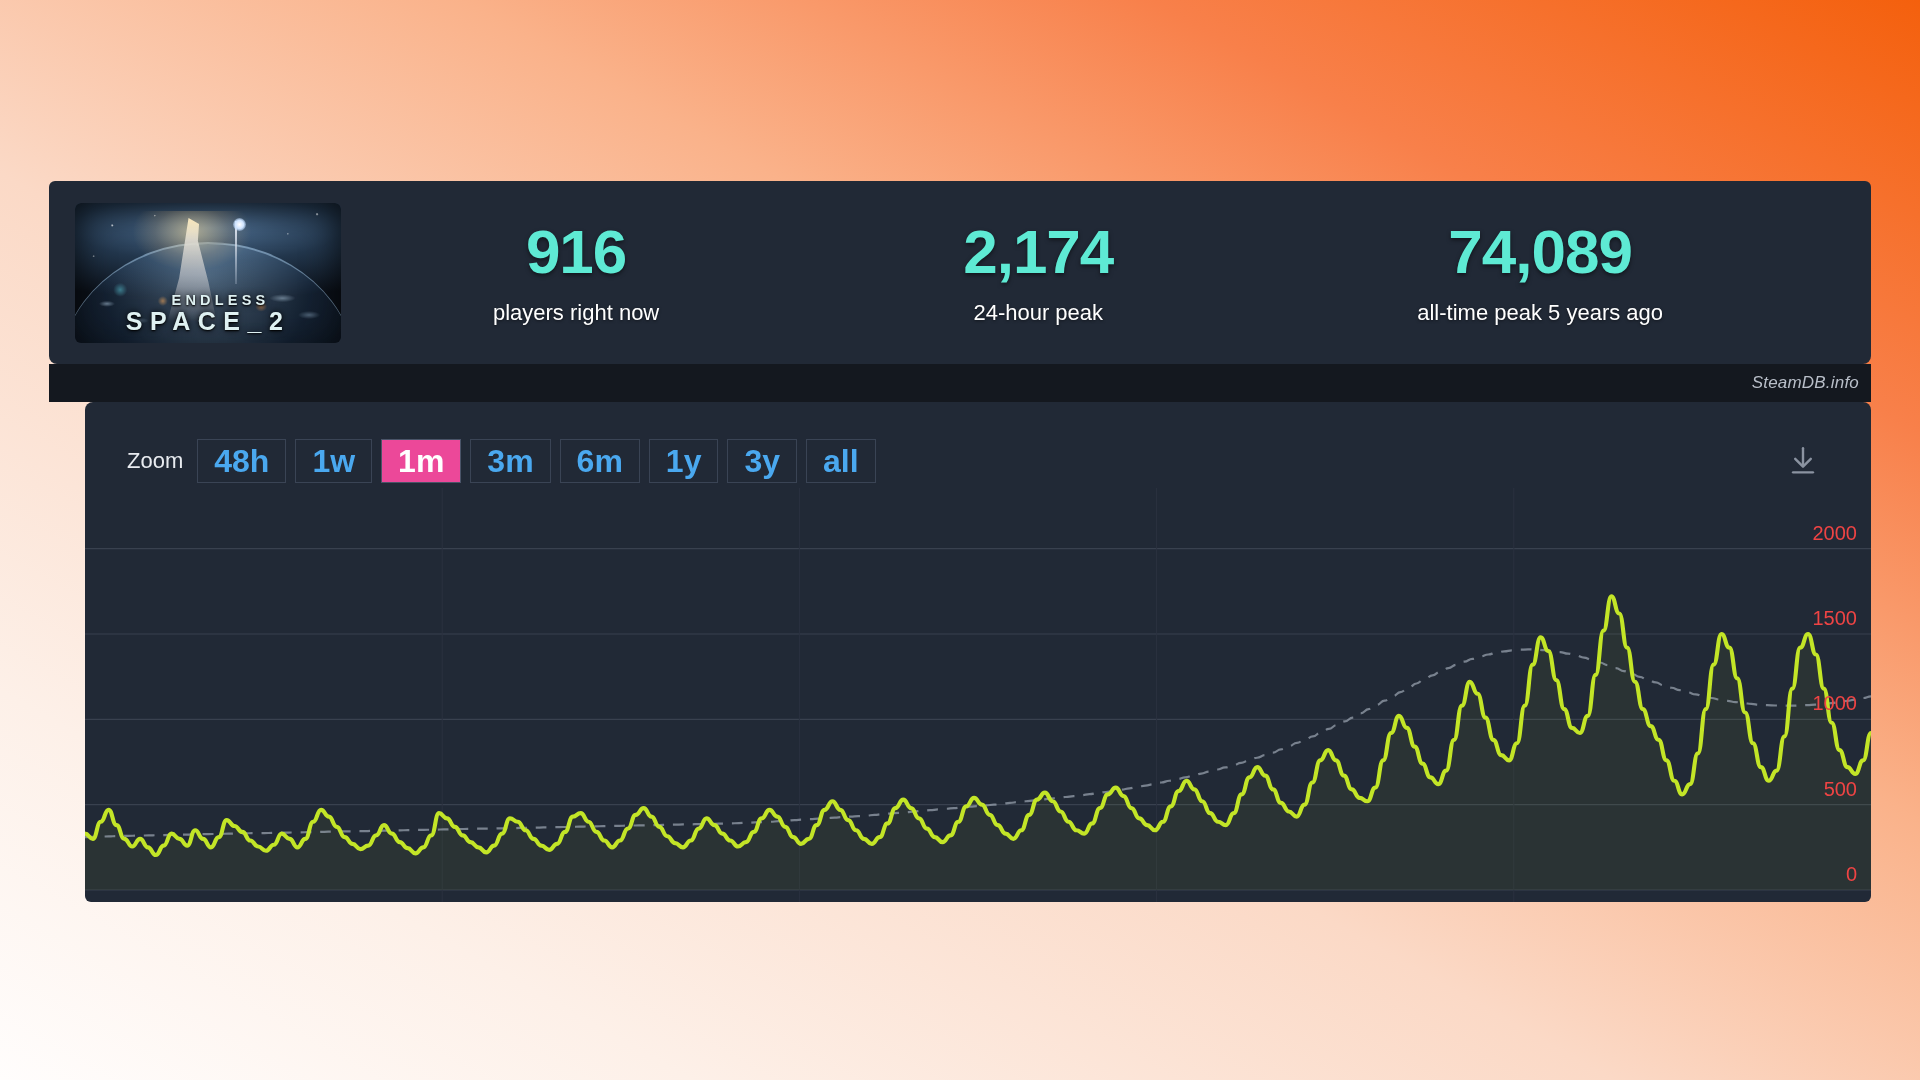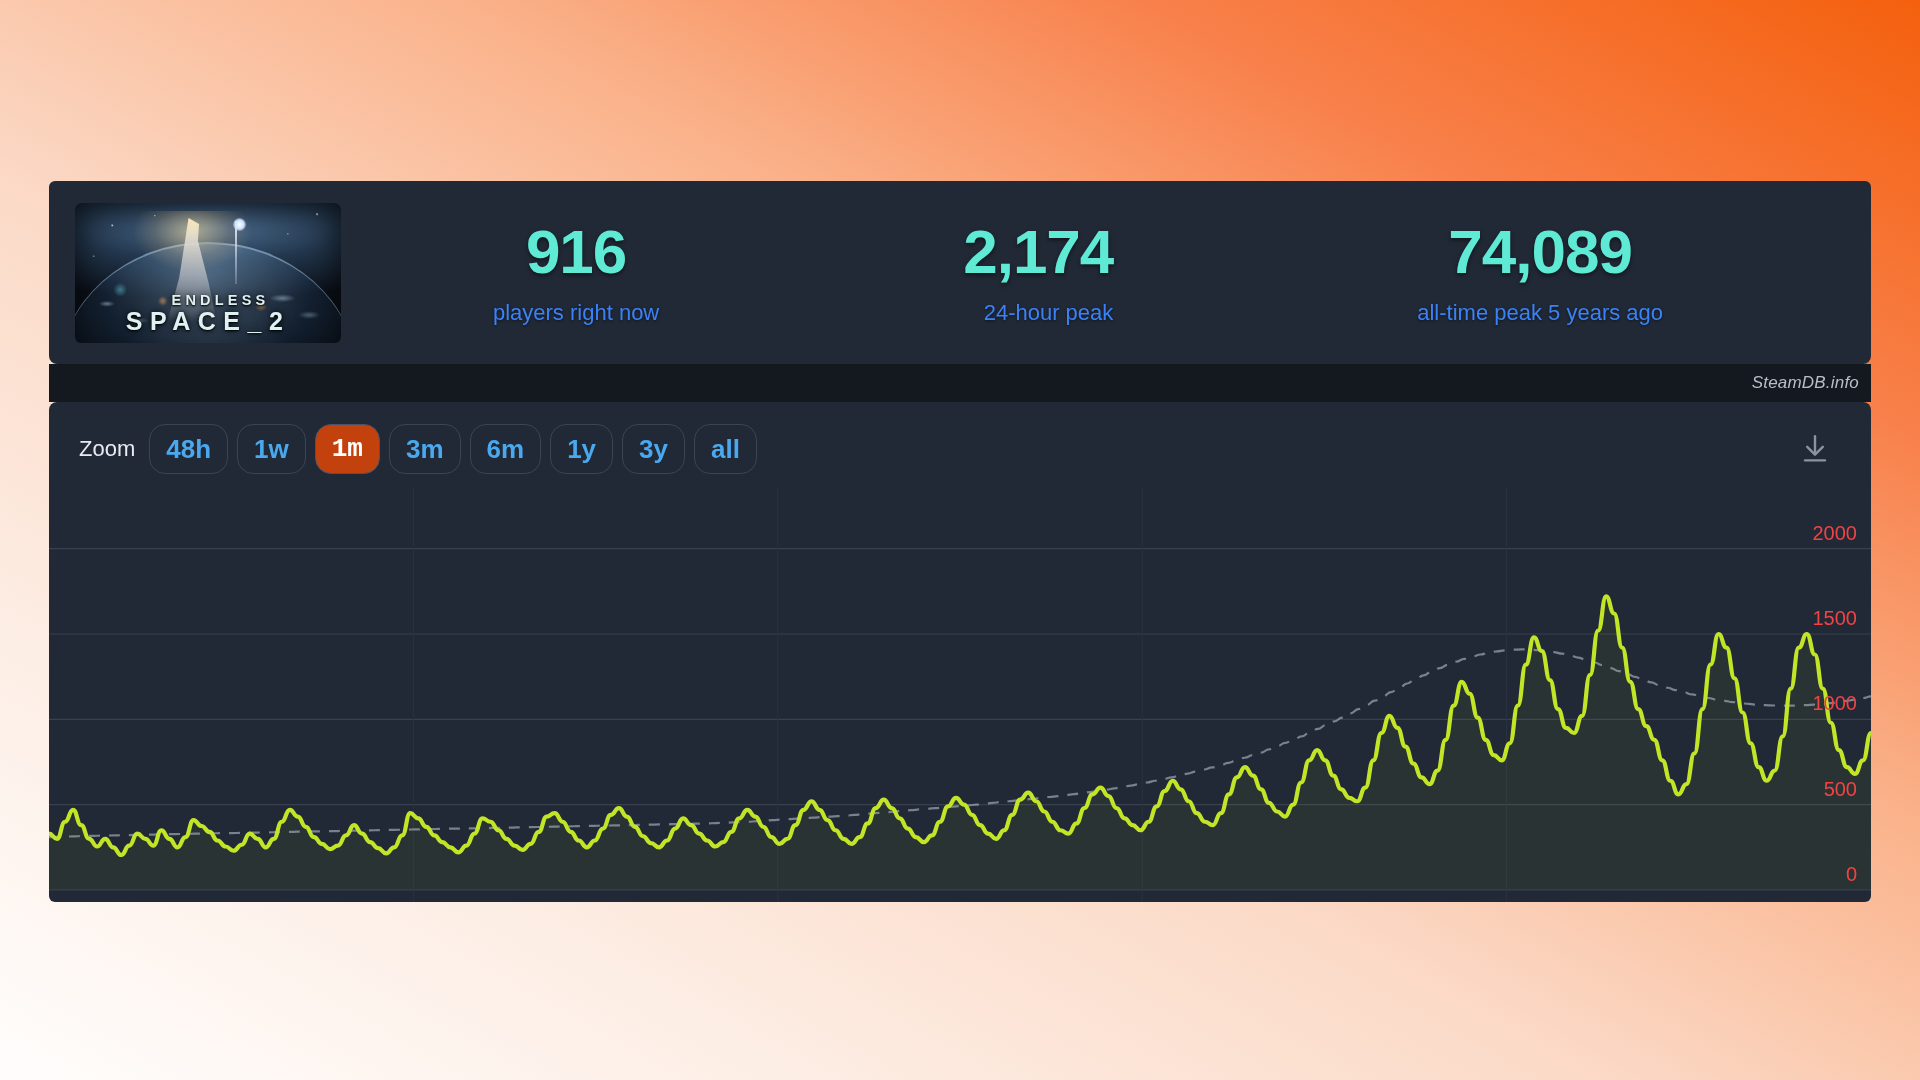--- a/index.html
+++ b/index.html
@@ -125,25 +125,24 @@
   .stat { text-align: center; }
   .stat .value {
     color: #5eead4;
     font-size: 62px;
     font-weight: 700;
     line-height: 1.05;
     letter-spacing: -1px;
     text-shadow: 0 2px 4px rgba(0,0,0,.5);
   }
   .stat .label {
-    color: #3b82f6;
+    color: #ffffff;
     font-size: 22px;
     margin-top: 16px;
     text-shadow: 0 1px 3px rgba(0,0,0,.5);
-    text-align: right;
   }
 
   
   .watermark-strip {
     background: #14181f;
     height: 38px;
     display: flex;
     align-items: center;
     justify-content: flex-end;
     padding-right: 12px;
@@ -154,57 +153,57 @@
     color: #b9bfc9;
     letter-spacing: .2px;
   }
 
   
   .chart-card {
     background: #212936;
     border-radius: 8px 8px 6px 6px;
     height: 500px;
     position: relative;
-    padding: 4px;
+    padding: 16px;
+    margin-left: 36px;
   }
 
   .zoom-bar {
     display: flex;
     align-items: center;
     height: 86px;
     padding: 0 26px;
     position: relative;
   }
   .zoom-label {
     color: #e8ebf0;
     font-size: 22px;
     margin-right: 14px;
   }
   .zoom-btn {
-    height: 50px;
+    height: 44px;
     min-width: 60px;
     padding: 0 16px;
     margin-right: 9px;
     border: 1px solid #3a4455;
-    border-radius: 16px;
+    border-radius: 0;
     background: transparent;
     color: #4aa8ef;
-    font-size: 26px;
+    font-size: 32px;
     font-weight: 700;
     font-family: "Liberation Sans", sans-serif;
     display: inline-flex;
     align-items: center;
     justify-content: center;
     cursor: pointer;
   }
   .zoom-btn.active {
-    background: #c2410c;
+    background: #ec4899;
     border-color: #4a5468;
     color: #ffffff;
-    font-family: Liberation Mono, monospace;
   }
   .download-btn {
     position: absolute;
     right: 30px; top: 50%;
     transform: translateY(-50%);
     width: 44px; height: 44px;
     display: flex; align-items: center; justify-content: center;
     cursor: pointer;
   }
 

